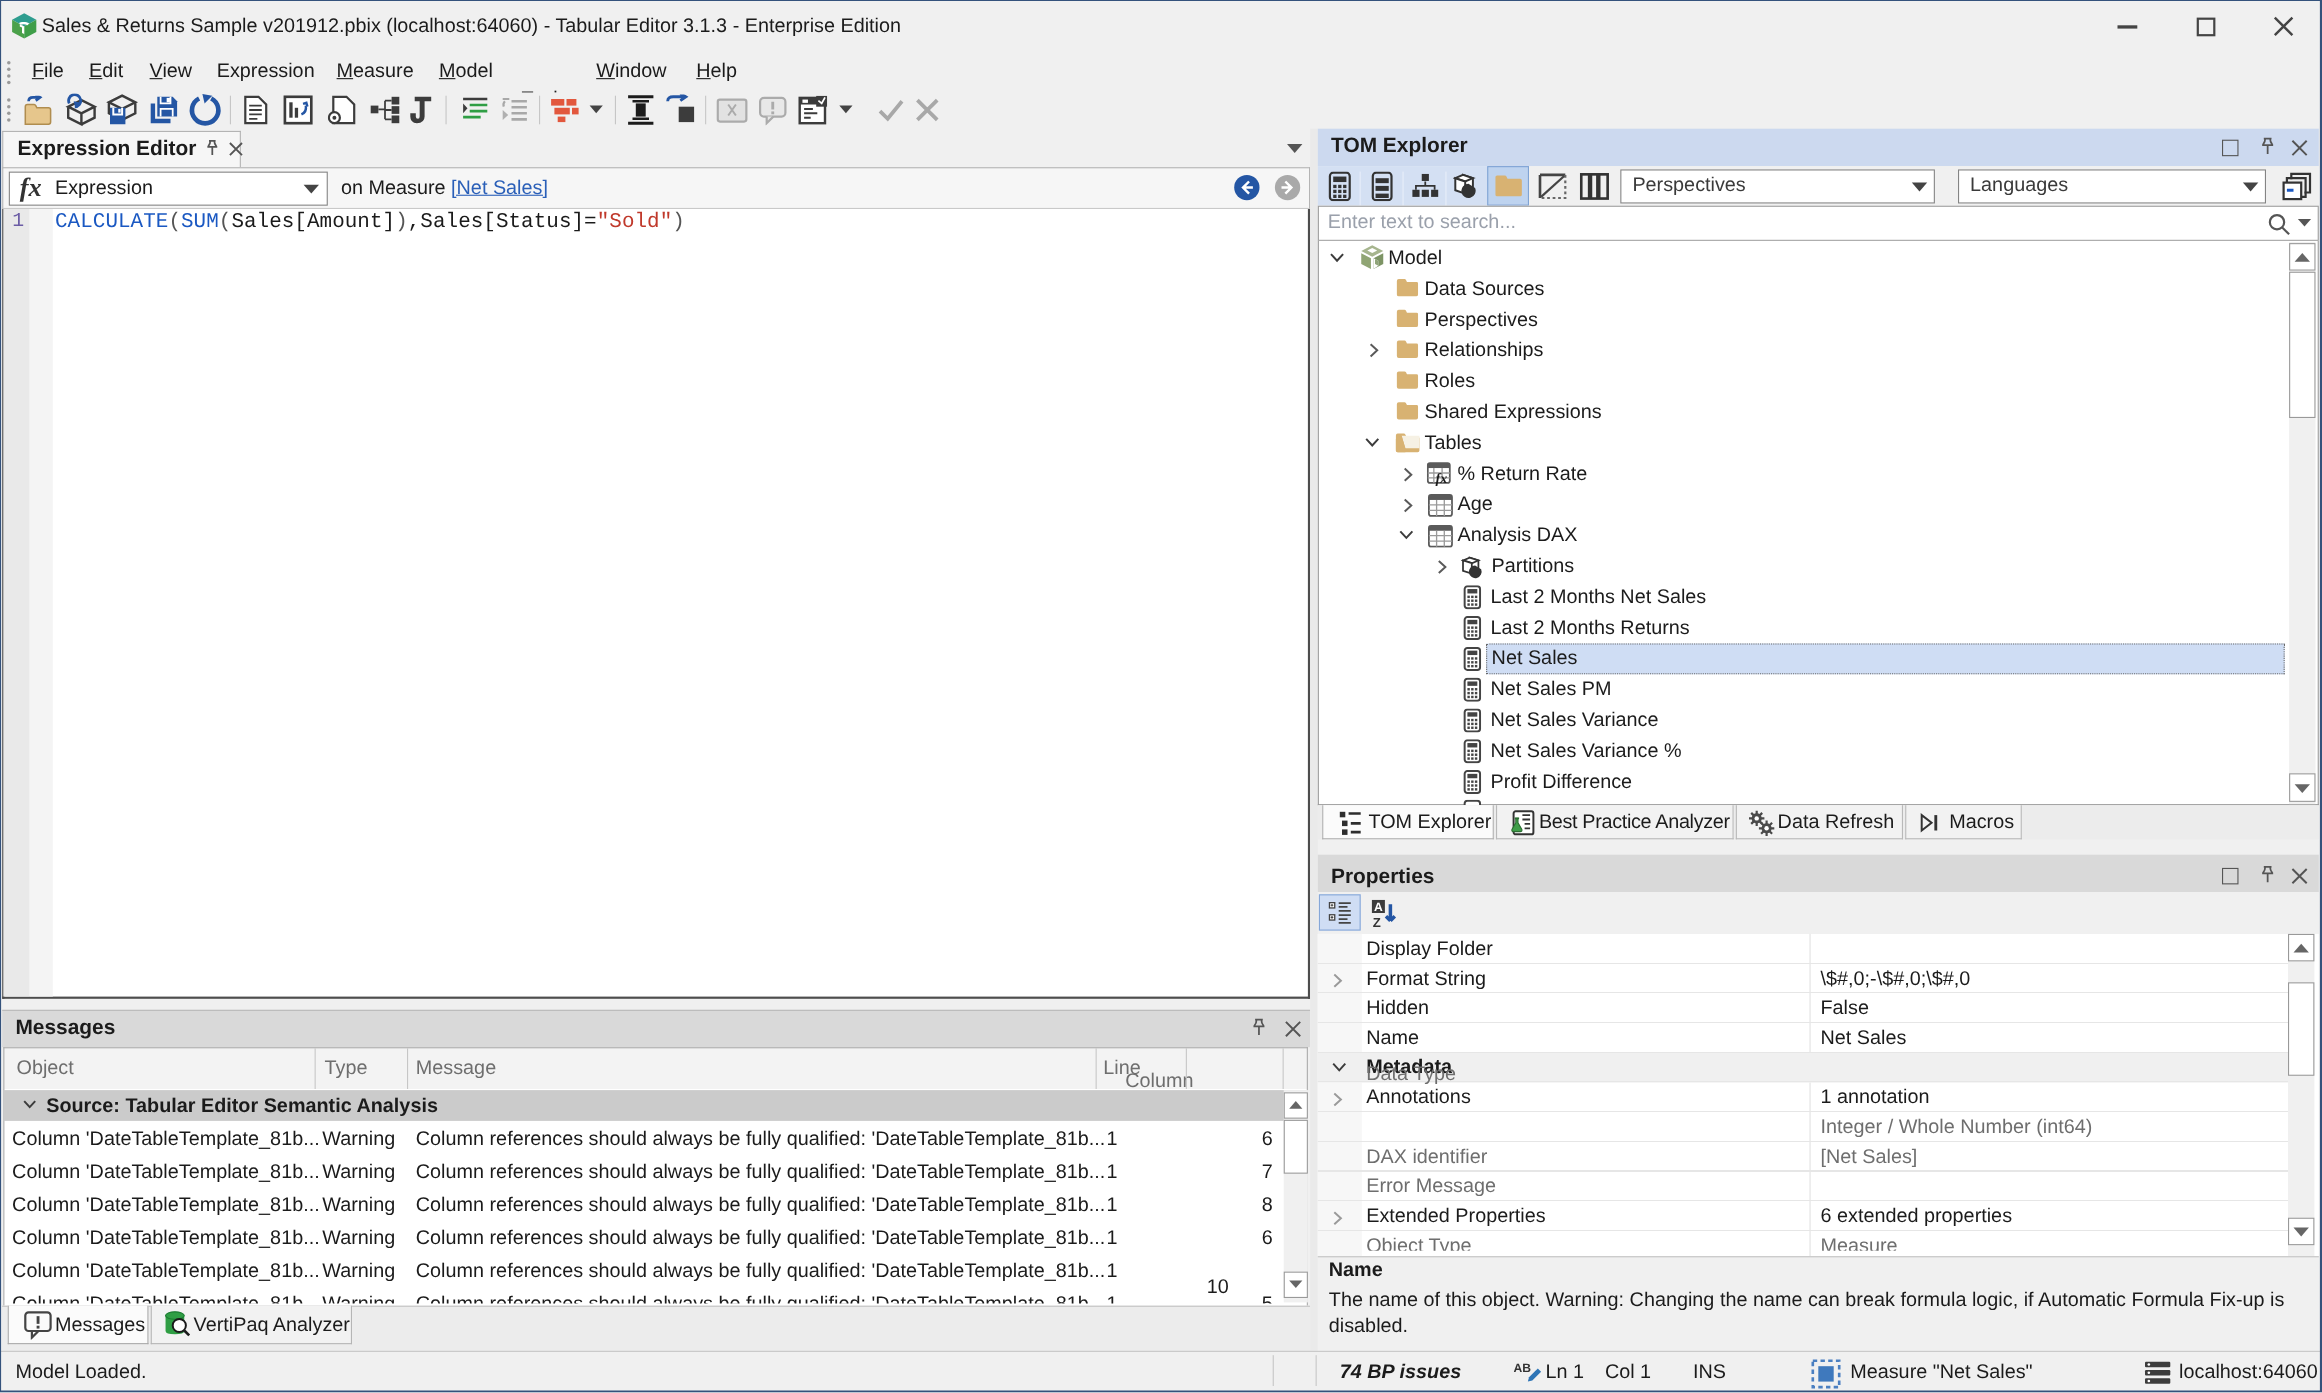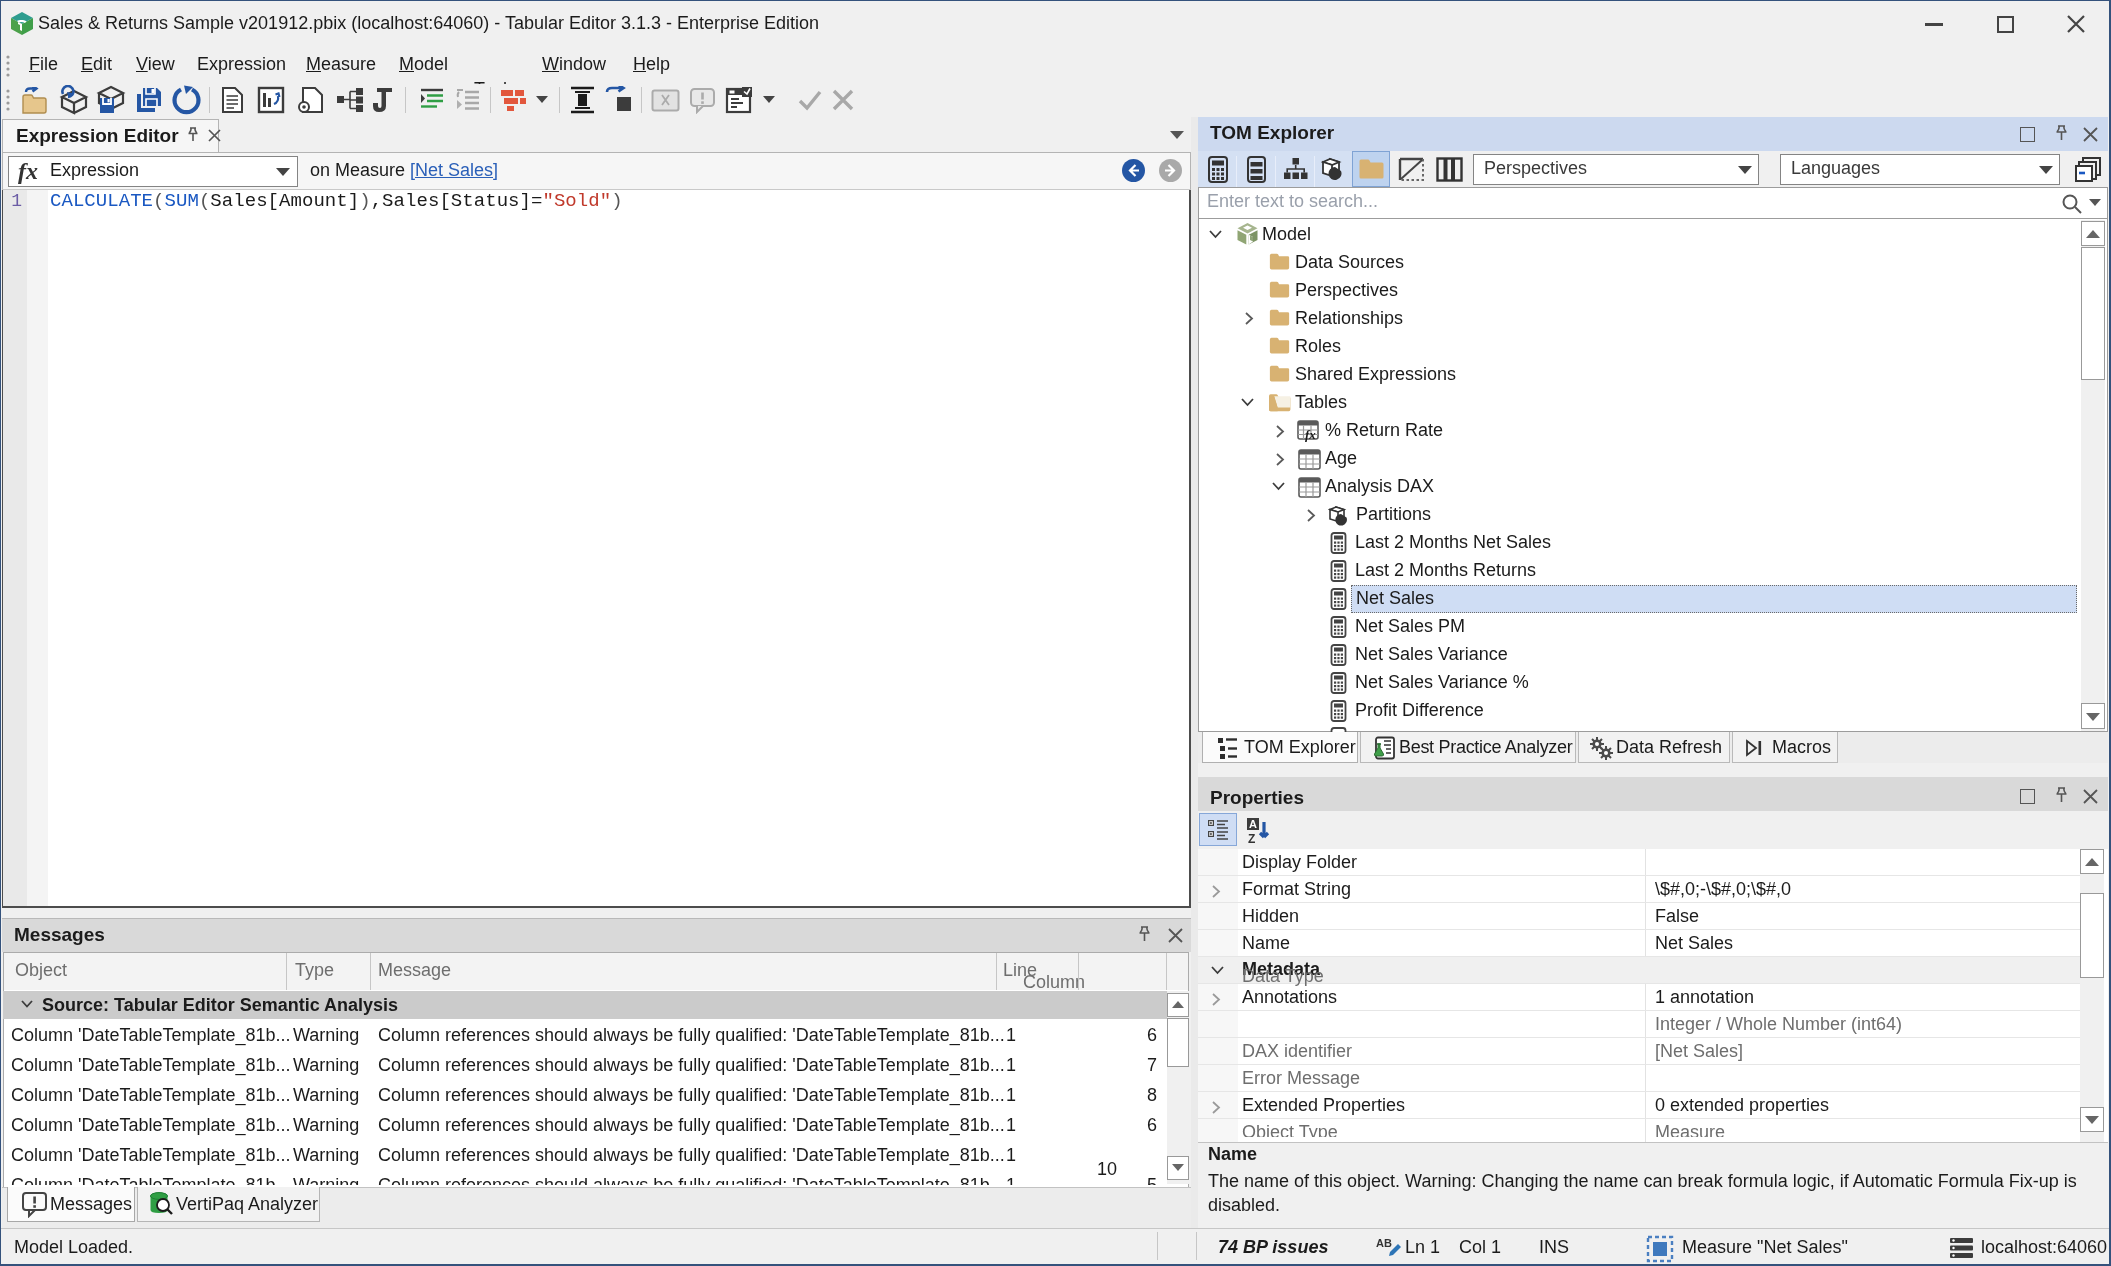--- a/index.html
+++ b/index.html
@@ -720,21 +720,21 @@
 <div class="abs" style="left:1655px;top:933px;">Net Sales</div>
 <div class="abs bold" style="left:1242px;top:959px;">Metadata</div>
 <div class="abs" style="left:1242px;top:987px;">Annotations</div>
 <div class="abs" style="left:1655px;top:987px;">1 annotation</div>
 <div class="abs gray" style="left:1242px;top:966px;">Data Type</div>
 <div class="abs gray" style="left:1655px;top:1014px;">Integer / Whole Number (int64)</div>
 <div class="abs gray" style="left:1242px;top:1041px;">DAX identifier</div>
 <div class="abs gray" style="left:1655px;top:1041px;">[Net Sales]</div>
 <div class="abs gray" style="left:1242px;top:1068px;">Error Message</div>
 <div class="abs" style="left:1242px;top:1095px;">Extended Properties</div>
-<div class="abs" style="left:1655px;top:1095px;">0 extended properties</div>
+<div class="abs" style="left:1655px;top:1095px;">6 extended properties</div>
 <div class="abs gray" style="left:1242px;top:1122px;clip-path:inset(0 0 6px 0);">Object Type</div>
 <div class="abs gray" style="left:1655px;top:1122px;clip-path:inset(0 0 6px 0);">Measure</div>
 <svg class="abs" style="left:1210px;top:884px;" width="11" height="15" viewBox="0 0 11 15">
     <path d="M3 2 L9 7.5 L3 13" stroke="#9a9a9a" stroke-width="1.8" fill="none"></path>
   </svg>
 <svg class="abs" style="left:1210px;top:992px;" width="11" height="15" viewBox="0 0 11 15">
     <path d="M3 2 L9 7.5 L3 13" stroke="#9a9a9a" stroke-width="1.8" fill="none"></path>
   </svg>
 <svg class="abs" style="left:1210px;top:1100px;" width="11" height="15" viewBox="0 0 11 15">
     <path d="M3 2 L9 7.5 L3 13" stroke="#9a9a9a" stroke-width="1.8" fill="none"></path>

